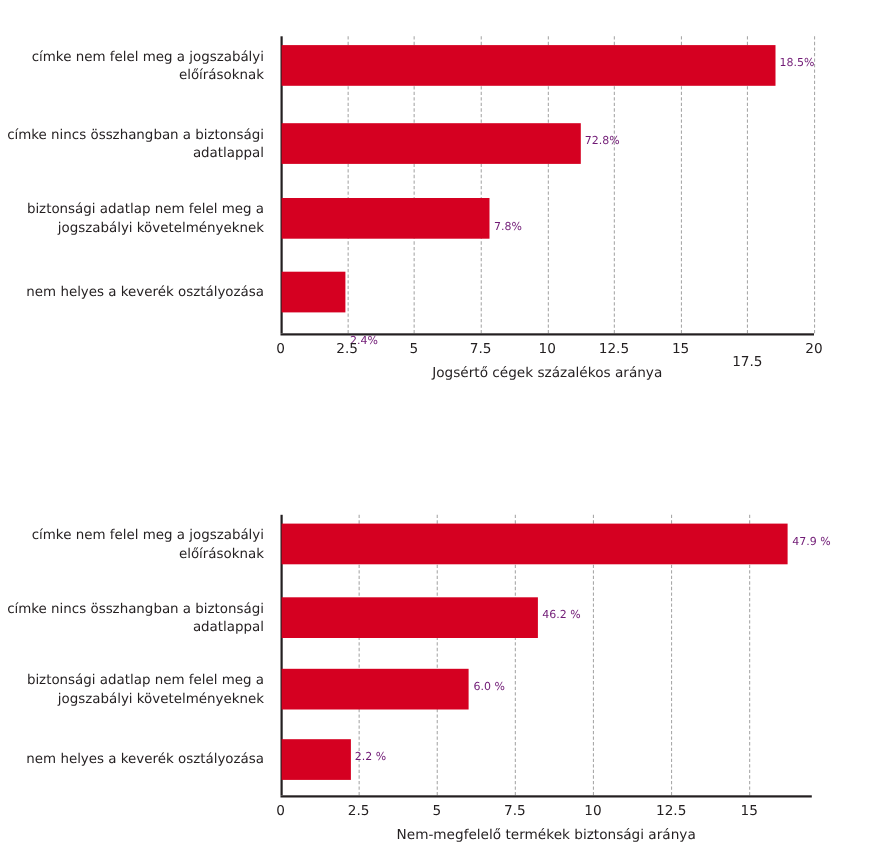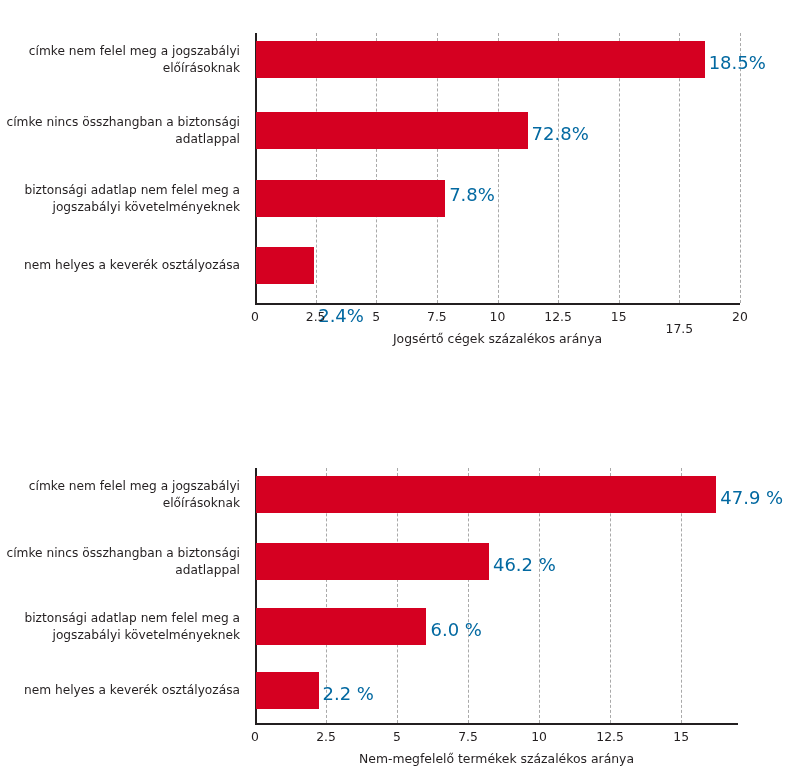--- a/index.html
+++ b/index.html
@@ -66,22 +66,22 @@
     border-left: 1.2px dashed #a9a9a9;
   }
 
   .bar {
     position: absolute;
     background: #d50021;
   }
 
   .bar-value {
     position: absolute;
-    font-size: 18px;
-    color: #0369a1;
+    font-size: 10px;
+    color: #701a75;
     white-space: nowrap;
   }
 
   .tick-label {
     position: absolute;
     font-size: 12.4px;
     color: #231f20;
     text-align: center;
     transform: translateX(-50%);
     white-space: nowrap;
@@ -126,21 +126,21 @@
       <div class="gridline" style="left: 363.75px; top: 33px; height: 270px;"></div>
       <div class="gridline" style="left: 424.375px; top: 33px; height: 270px;"></div>
       <div class="gridline" style="left: 485px; top: 33px; height: 270px;"></div>
       <div class="axis-y" style="top: 33px; height: 270px;"></div>
       <div class="axis-x" style="top: 303px; width: 485px;"></div>
       <div class="bar" style="left: 1px; top: 41px; width: 448.625px; height: 37px; background: rgb(213, 0, 33);"></div>
       <div class="bar-value" style="left: 453.625px; top: 51.5px;">18.5%</div>
       <div class="bar" style="left: 1px; top: 112px; width: 271.6px; height: 37px; background: rgb(213, 0, 33);"></div>
       <div class="bar-value" style="left: 276.6px; top: 122.5px;">72.8%</div>
       <div class="bar" style="left: 1px; top: 180px; width: 189.15px; height: 37px; background: rgb(213, 0, 33);"></div>
-      <div class="bar-value" style="left: 194.15px; top: 184px;">7.8%</div>
+      <div class="bar-value" style="left: 194.15px; top: 201px;">7.8%</div>
       <div class="bar" style="left: 1px; top: 247px; width: 58.2px; height: 37px; background: rgb(213, 0, 33);"></div>
       <div class="bar-value" style="left: 63.2px; top: 257.5px; margin-top: 47px;">2.4%</div>
       <div class="tick-label" style="left: 0px; top: 309px;">0</div>
       <div class="tick-label" style="left: 60.625px; top: 309px;">2.5</div>
       <div class="tick-label" style="left: 121.25px; top: 309px;">5</div>
       <div class="tick-label" style="left: 181.875px; top: 309px;">7.5</div>
       <div class="tick-label" style="left: 242.5px; top: 309px;">10</div>
       <div class="tick-label" style="left: 303.125px; top: 309px;">12.5</div>
       <div class="tick-label" style="left: 363.75px; top: 309px;">15</div>
       <div class="tick-label" style="left: 424.375px; top: 309px; margin-top: 12px;">17.5</div>
@@ -184,15 +184,15 @@
       <div class="bar-value" style="left: 175.471px; top: 178.5px;">6.0 %</div>
       <div class="bar" style="left: 1px; top: 232px; width: 62.5059px; height: 37px; background: rgb(213, 0, 33);"></div>
       <div class="bar-value" style="left: 67.5059px; top: 242.5px;">2.2 %</div>
       <div class="tick-label" style="left: 0px; top: 289px;">0</div>
       <div class="tick-label" style="left: 71.0294px; top: 289px;">2.5</div>
       <div class="tick-label" style="left: 142.059px; top: 289px;">5</div>
       <div class="tick-label" style="left: 213.088px; top: 289px;">7.5</div>
       <div class="tick-label" style="left: 284.118px; top: 289px;">10</div>
       <div class="tick-label" style="left: 355.147px; top: 289px;">12.5</div>
       <div class="tick-label" style="left: 426.176px; top: 289px;">15</div>
-      <div class="axis-title" style="left: 241.5px; top: 311px;">Nem-megfelelő termékek százalékos aránya</div>
+      <div class="axis-title" style="left: 241.5px; top: 311px;">Nem-megfelelő termékek biztonsági aránya</div>
     </div>
 </div>
 
 </body></html>

